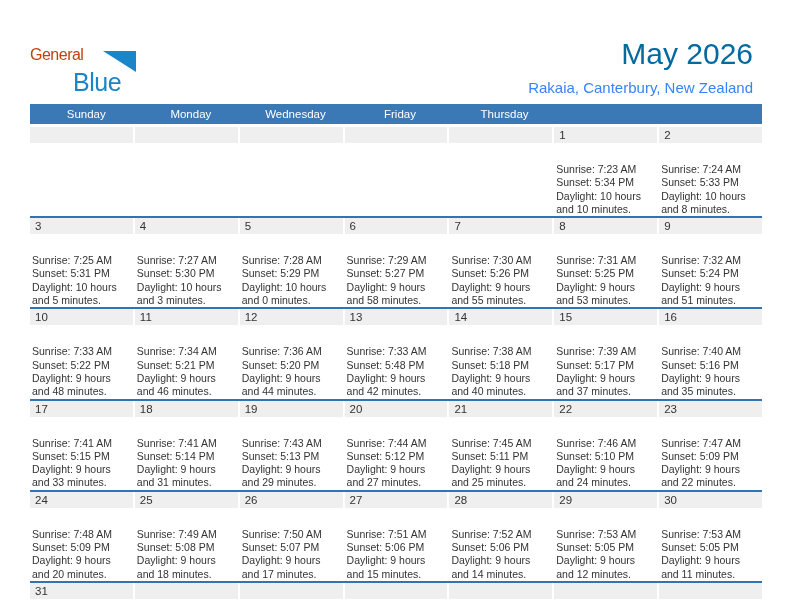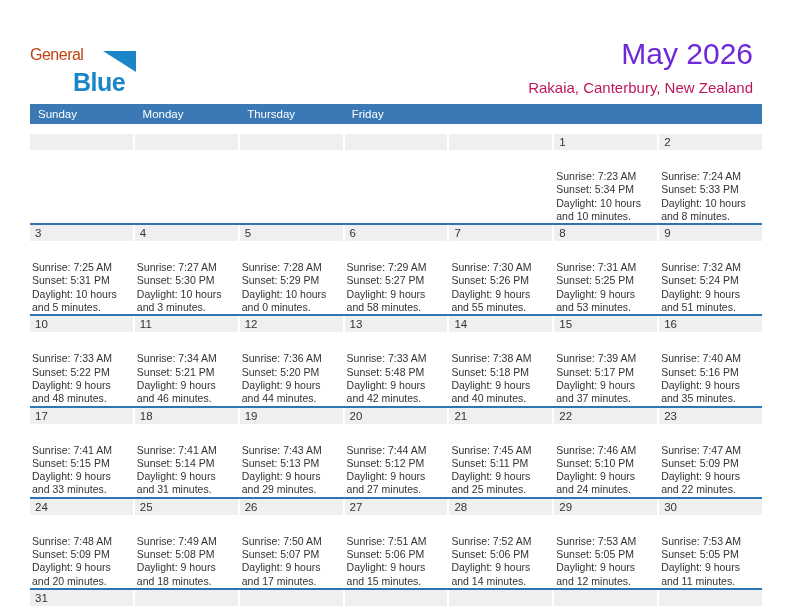--- a/index.html
+++ b/index.html
@@ -24,37 +24,37 @@
     position: absolute; left: 0; top: 0;
     font-size: 16px; letter-spacing: -0.5px; color: #c2410c; font-weight: 500;
   }
   .logo-tri {
     position: absolute; left: 73px; top: 5px; width: 33px; height: 21px;
     background: var(--logo-blue);
     clip-path: polygon(0 0, 100% 0, 100% 100%);
   }
   .logo-blue {
     position: absolute; left: 43px; top: 22px;
-    font-size: 25px; letter-spacing: -0.5px; color: var(--logo-blue); font-weight: 700;
+    font-size: 25px; letter-spacing: -0.5px; color: var(--logo-blue); font-weight: 400;
   }
   .title {
     position: absolute; right: 39px; top: 37px;
-    font-size: 30px; color: #6d28d9; font-weight: 400;
+    font-size: 30px; color: #0369a1; font-weight: 400;
   }
   .subtitle {
     position: absolute; right: 39px; top: 79px;
-    font-size: 15px; color: #be185d;
+    font-size: 15px; color: #3b82f6;
   }
 
   
   .calendar { position: absolute; left: 30px; top: 104px; width: 732px; }
   .cal-head {
     display: grid; grid-template-columns: repeat(7, 1fr);
     background: var(--header-bar);
-    height: 20px; margin-bottom: 10px;
+    height: 20px; margin-bottom: 3px; text-align: center;
   }
   .cal-head .wd {
     color: #ffffff; font-size: 11.5px; line-height: 20px; padding-left: 8px;
     overflow: hidden; white-space: nowrap;
   }
   .week {
     display: grid; grid-template-columns: repeat(7, 1fr);
     column-gap: 2px;
     min-height: 71px;
     border-bottom: 2px solid var(--week-divider);
@@ -83,22 +83,23 @@
     <span class="logo-blue">Blue</span>
   </div>
 
   <div class="title">May 2026</div>
   <div class="subtitle">Rakaia, Canterbury, New Zealand</div>
 
   <div class="calendar">
     <div class="cal-head">
       <div class="wd">Sunday</div>
       <div class="wd">Monday</div>
+      <div class="wd">Wednesday</div>
+      <div class="wd">Friday</div>
       <div class="wd">Thursday</div>
-      <div class="wd">Friday</div>
     </div>
     <div id="weeks-container">
         <div class="week">
           <div class="cell">
             <div class="band"></div>
             <div class="details"></div>
           </div>
           <div class="cell">
             <div class="band"></div>
             <div class="details"></div>

